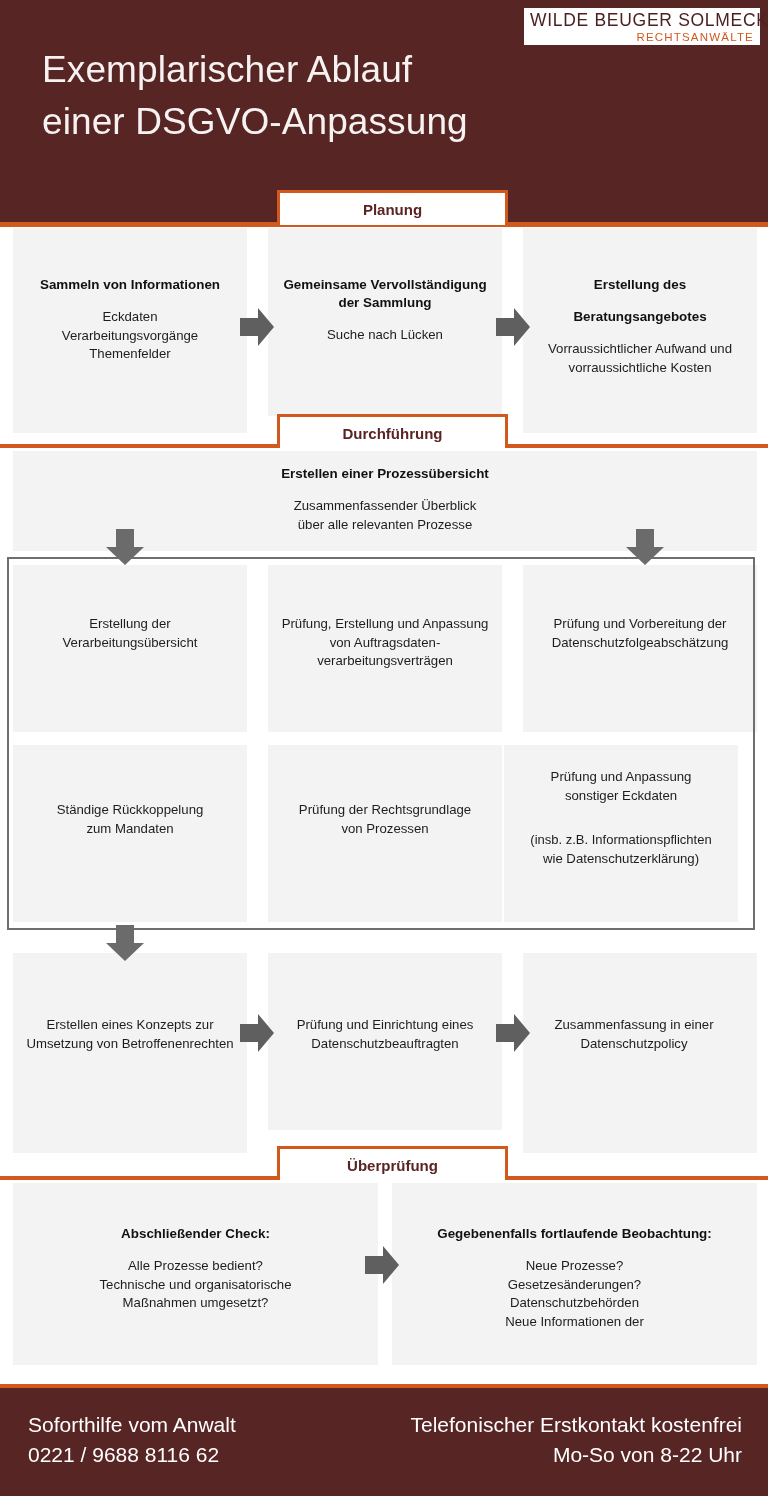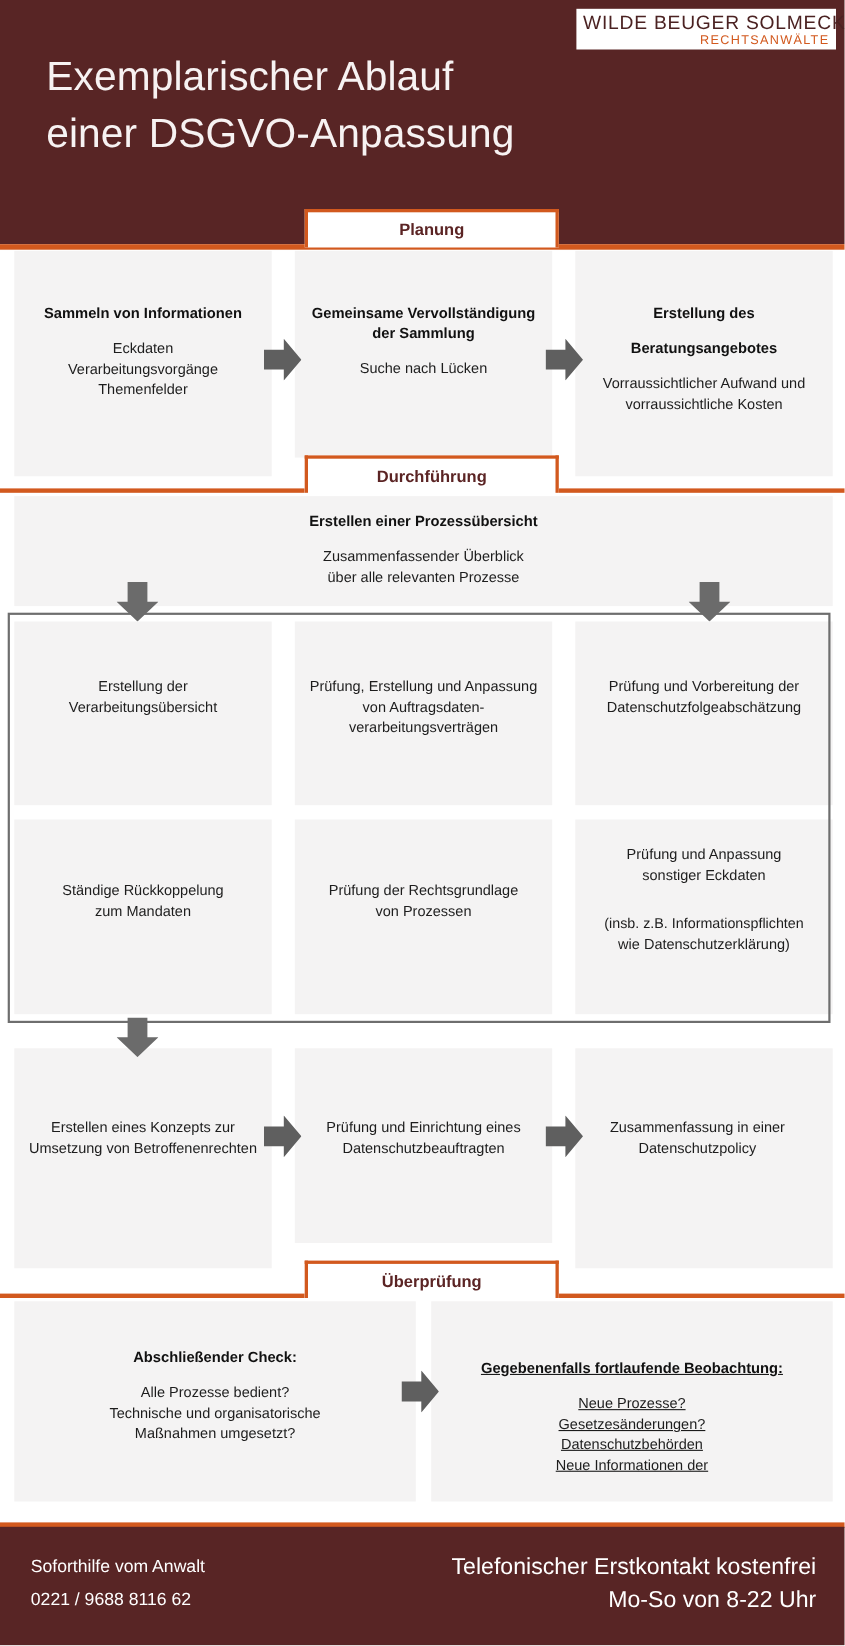--- a/index.html
+++ b/index.html
@@ -180,21 +180,21 @@
     top: 1384px;
     width: 768px;
     height: 5px;
     background: #d2591e;
   }
   .footer-left {
     position: absolute;
     left: 28px;
     top: 22px;
     color: #ffffff;
-    font-size: 16px;
+    font-size: 21px;
     line-height: 30px;
     text-align: left;
   }
   .footer-right {
     position: absolute;
     right: 26px;
     top: 22px;
     color: #ffffff;
     font-size: 21px;
     line-height: 30px;
@@ -313,21 +313,21 @@
       <span class="card-body">Ständige Rückkoppelung</span>
       <span class="card-body">zum Mandaten</span>
     </div>
   </div>
   <div class="card" style="left:268px; top:745px; width:234px; height:177px;">
     <div class="card-inner" style="top:56px; left:4px; right:4px;">
       <span class="card-body">Prüfung der Rechtsgrundlage</span>
       <span class="card-body">von Prozessen</span>
     </div>
   </div>
-  <div class="card" style="left:523px; top:745px; width:234px; height:177px;">
+  <div class="card" style="left:504px; top:745px; width:234px; height:177px;">
     <div class="card-inner" style="top:23px; left:0px; right:0px;">
       <span class="card-body">Prüfung und Anpassung</span>
       <span class="card-body">sonstiger Eckdaten</span>
       <span class="card-note">(insb. z.B. Informationspflichten</span>
       <span class="card-body">wie Datenschutzerklärung)</span>
     </div>
   </div>
 
   <div class="arrow-down" style="left:106px; top:925px;">
     <svg width="38" height="36" viewBox="0 0 38 36">
@@ -383,21 +383,21 @@
     </div>
   </div>
 
   <div class="arrow-right" style="left:365px; top:1246px;">
     <svg width="34" height="38" viewBox="0 0 34 38">
         <path d="M0 10 H18 V0 L34 19 L18 38 V28 H0 Z" fill="#5f5f5f"></path>
       </svg>
   </div>
 
   <div class="card" style="left:392px; top:1183px; width:365px; height:182px;">
-    <div class="card-inner" style="top:52px; left:4px; right:4px;text-decoration:underline;">
+    <div class="card-inner" style="top:42px; left:4px; right:4px;">
       <span class="card-title">Gegebenenfalls fortlaufende Beobachtung:</span>
       <span class="card-body">Neue Prozesse?</span>
       <span class="card-body">Gesetzesänderungen?</span>
       <span class="card-body">Datenschutzbehörden</span>
       <span class="card-body">Neue Informationen der</span>
     </div>
   </div>
 
   <div class="footer-rule"></div>
   <div class="footer">

